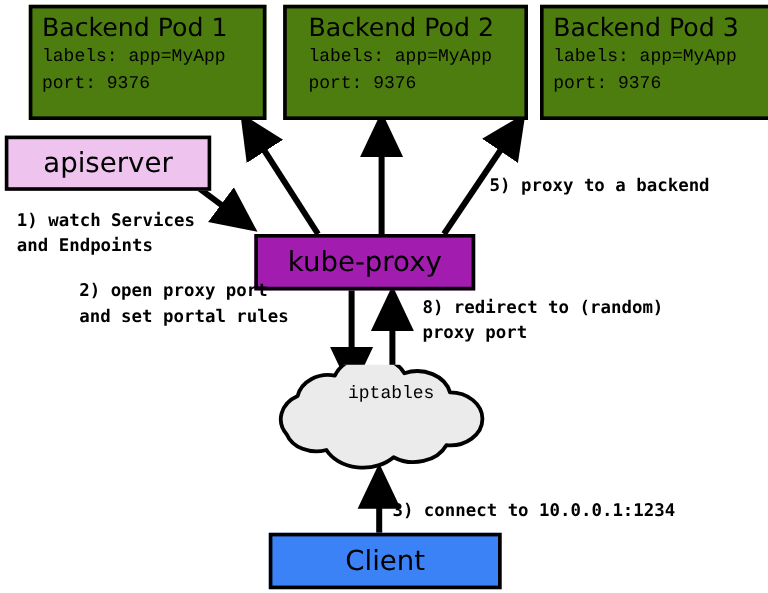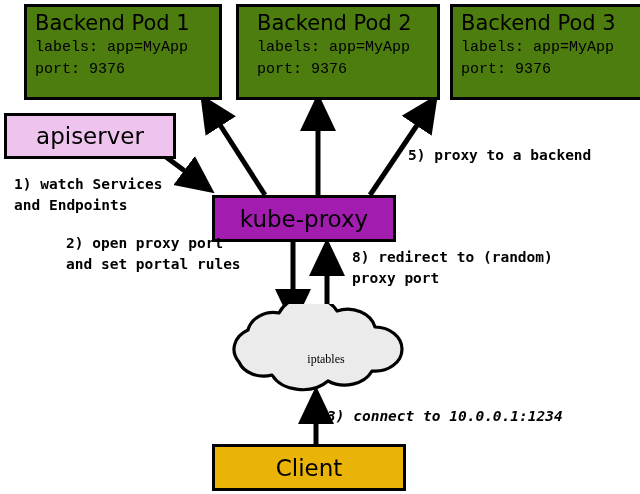--- a/index.html
+++ b/index.html
@@ -73,68 +73,68 @@
     display: flex;
     align-items: center;
     justify-content: center;
   }
   .kubeproxy-label {
     font-family: "DejaVu Sans", sans-serif;
     font-size: 23px;
     color: #000000;
   }
   .client {
-    left: 212px;
+    left: 224px;
     top: 444px;
     width: 194px;
     height: 47px;
-    background: #eab308;
+    background: #3b82f6;
     display: flex;
     align-items: center;
     justify-content: center;
   }
   .client-label {
     font-family: "DejaVu Sans", sans-serif;
     font-size: 23px;
     color: #000000;
   }
   .cloud-wrap {
     position: absolute;
     left: 186px;
     top: 304px;
     width: 280px;
     height: 88px;
     z-index: 2;
   }
   .cloud-label {
     position: absolute;
     left: 186px;
-    top: 352px;
+    top: 320px;
     width: 280px;
     text-align: center;
-    font-family: Liberation Serif, serif;
-    font-size: 12px;
+    font-family: Liberation Mono, monospace;
+    font-size: 15px;
     color: #000000;
     z-index: 3;
   }
   .ann {
     position: absolute;
     font-family: "DejaVu Sans Mono", monospace;
     font-size: 14.5px;
     font-weight: bold;
     line-height: 21px;
     color: #000000;
     white-space: pre;
     z-index: 3;
   }
   .ann-1 { left: 14px;  top: 174px; }
   .ann-2 { left: 66px;  top: 233px; }
   .ann-4 { left: 352px; top: 247px; }
   .ann-5 { left: 408px; top: 145px; }
-  .ann-3 { left: 327px; top: 406px; font-style: italic; }
+  .ann-3 { left: 327px; top: 416px; }
 </style>
 </head>
 <body>
 
 <div id="canvas">
 
   <svg id="edges" viewBox="0 0 640 494" xmlns="http://www.w3.org/2000/svg">
     <defs>
       <marker id="ah" markerWidth="10" markerHeight="10" refX="6.2" refY="4" orient="auto" markerUnits="strokeWidth">
         <path d="M0,0.4 L7.6,4 L0,7.6 z" fill="#000000"></path>

